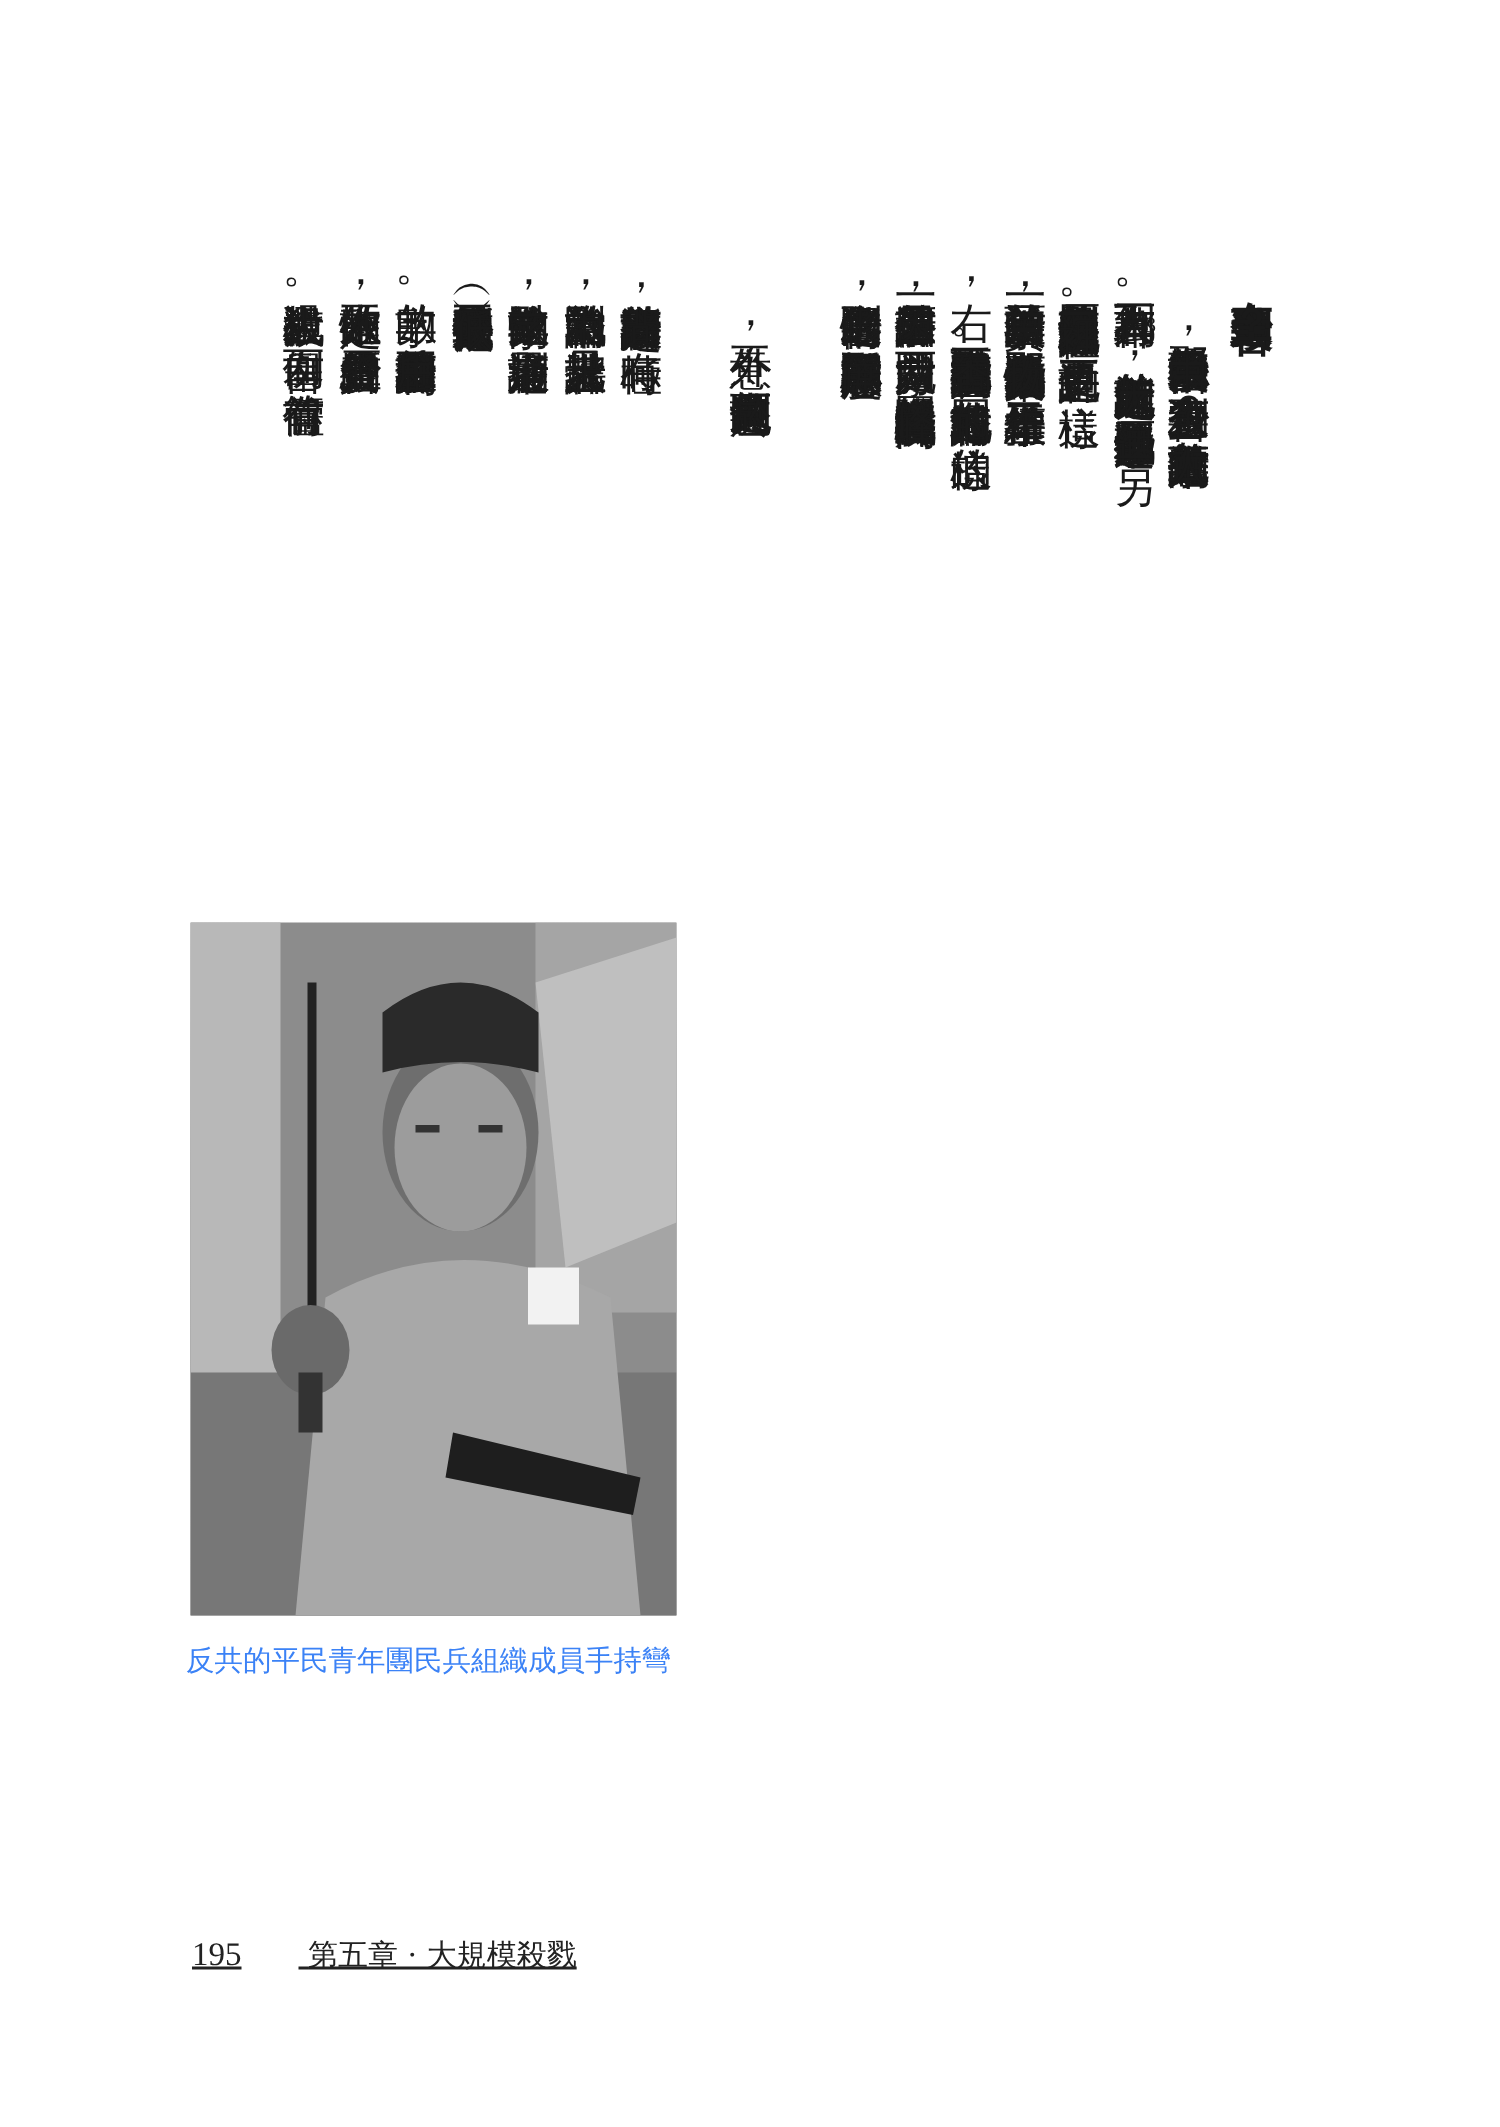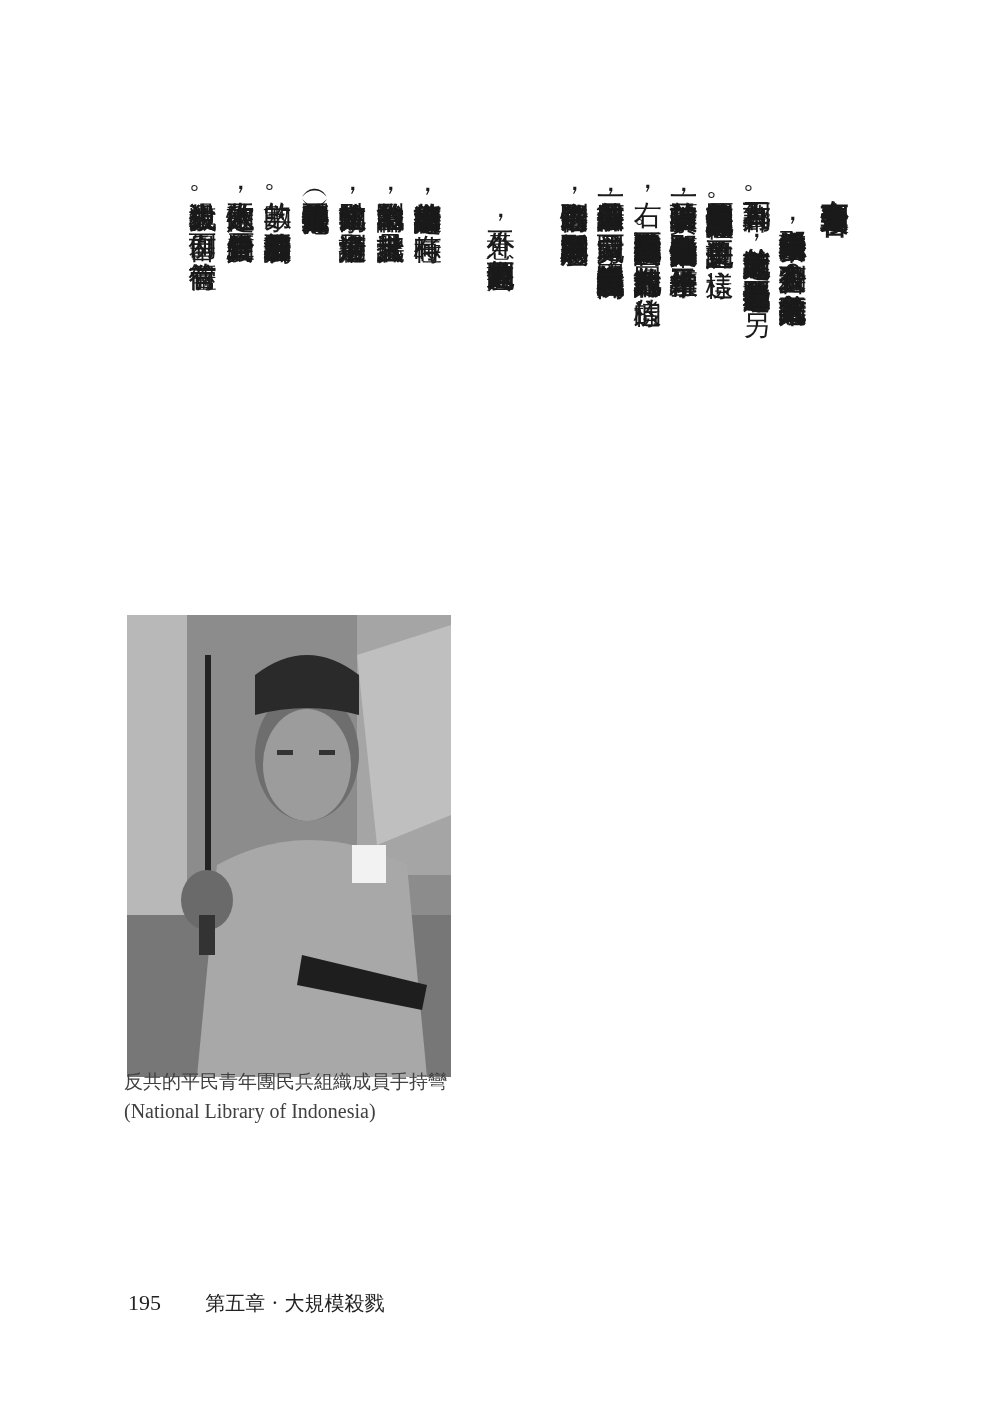--- a/index.html
+++ b/index.html
@@ -6,24 +6,24 @@
   body { width: 1000px; height: 1418px; position: relative; overflow: hidden;
          font-family: "DejaVu Serif", "Liberation Serif", serif; color: #1a1a1a; }
   .col { position: absolute; writing-mode: vertical-rl; text-orientation: upright;
          font-size: 28.2px; line-height: 36px; letter-spacing: 0.3px; white-space: nowrap; }
   .heading { position: absolute; writing-mode: vertical-rl; text-orientation: upright;
          font-family: "DejaVu Sans", "Liberation Sans", sans-serif; font-weight: bold;
          font-size: 28px; left: 815px; top: 178px; letter-spacing: 1px; }
   sup.fn { font-size: 13px; }
   .photo { position: absolute; left: 127px; top: 615px; width: 324px; height: 462px; overflow: hidden;
          background: linear-gradient(180deg, #9a9a9a 0%, #6f6f6f 40%, #5a5a5a 100%); }
-  .caption { position: absolute; left: 124px; top: 1066px; width: 360px;
-         font-size: 19px; line-height: 30px; color: #404040; }
+  .caption { position: absolute; left: 124px; top: 1092px; width: 360px;
+         font-size: 19px; line-height: 30px; color: #3b82f6; }
   .caption .src { font-family: "Liberation Serif", serif; font-size: 20px; }
-  .footer { position: absolute; left: 128px; top: 1290px; font-size: 20px; color: #222; }
+  .footer { position: absolute; left: 128px; top: 1290px; font-size: 20px; color: #222; text-decoration: underline; }
   .footer .pg { font-family: "Liberation Serif", serif; font-size: 22px; margin-right: 38px; }
 </style>
 </head>
 <body>
 
 <div class="heading">有多少人遭到殺害？</div>
 
 <div class="col" style="left:774px; top:180px;">　在那場疑似政變帶來的後果當中，有多少人遭到殺害？各方估計的數字從七萬八千五百人</div>
 <div class="col" style="left:738px; top:180px;"><span>到三百萬人都有。</span><sup class="fn">3</sup><span>估計的落差之所以如此之大，部分原因是那些殺戮發生得非常迅速，另一</span></div>
 <div class="col" style="left:701px; top:180px;">部分的原因則是被害人的屍體被棄置於全國各地無可計數的無名塚裡。也許更重要的是，這樣</div>
@@ -61,19 +61,18 @@
     <rect x="78" y="40" width="6" height="230" fill="#222"></rect>
     <ellipse cx="80" cy="285" rx="26" ry="30" fill="#6a6a6a"></ellipse>
     <rect x="72" y="300" width="16" height="40" fill="#333"></rect>
 
     <path d="M175 340 L300 370 L295 395 L170 370 Z" fill="#1e1e1e"></path>
   </svg>
 </div>
 
 <div class="caption">
   <div>反共的平民青年團民兵組織成員手持彎</div>
-  <div class="src">(National Library of Indonesia)</div>
 </div>
 
 <div class="footer">
   <span class="pg">195</span>
   <span>第五章 · 大規模殺戮</span>
 </div>
 
 </body></html>

